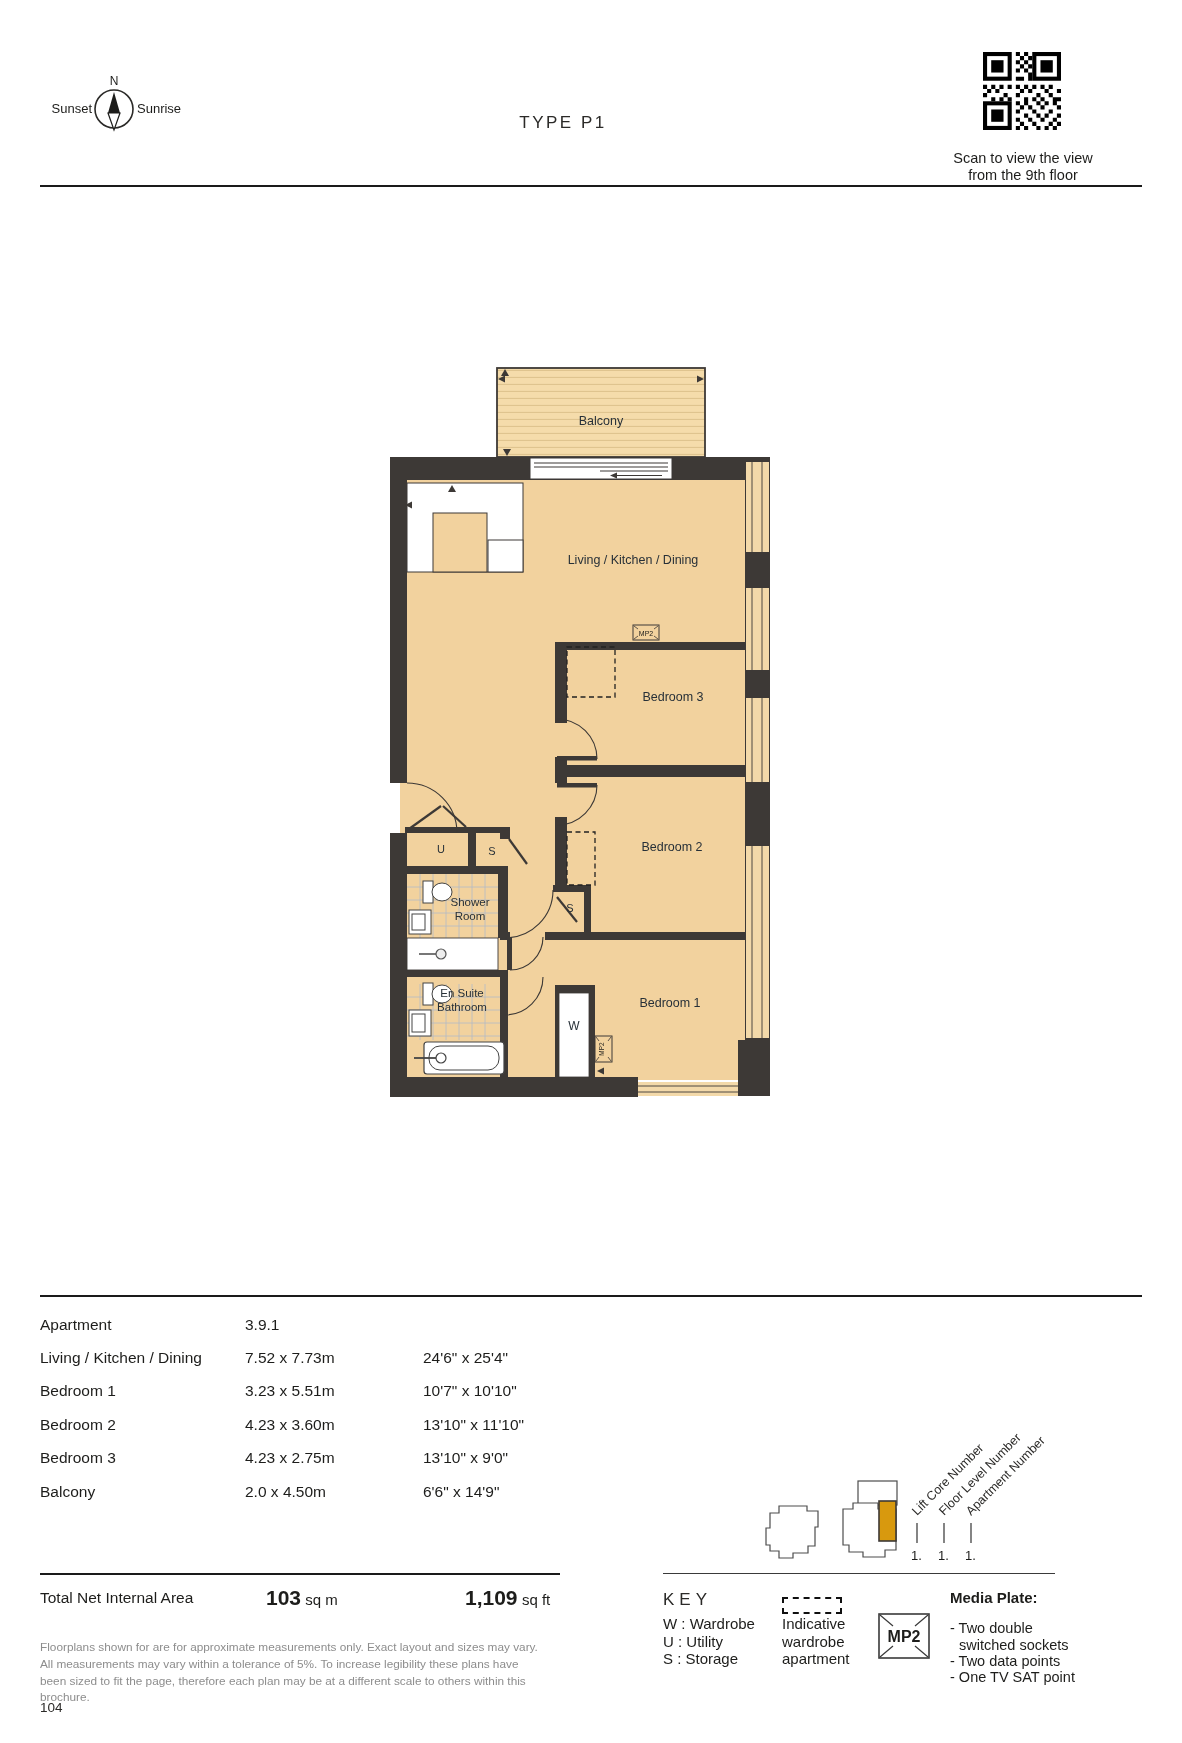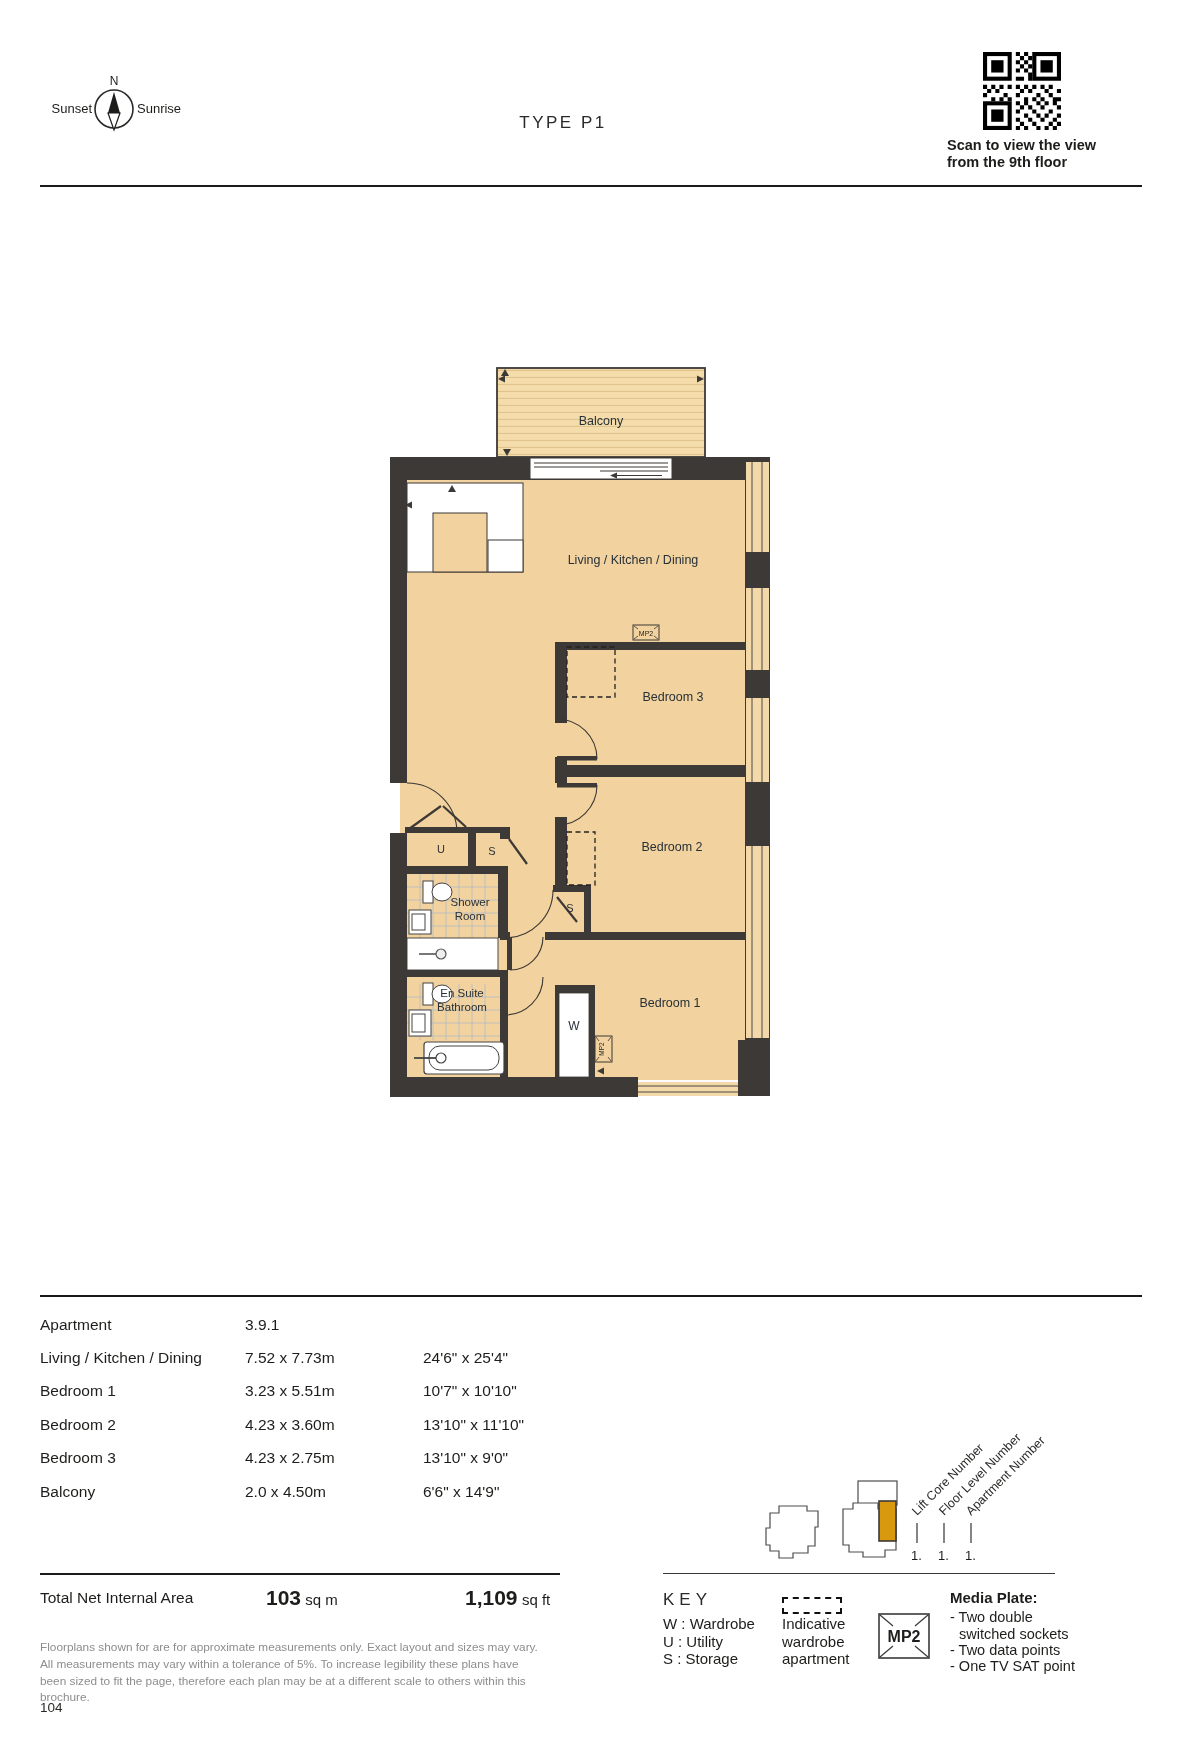--- a/index.html
+++ b/index.html
@@ -4,21 +4,21 @@
 <style>
   html,body{margin:0;padding:0;background:#ffffff;}
   #page{position:relative;width:1182px;height:1743px;background:#fff;overflow:hidden;
         font-family:"Liberation Sans",sans-serif;color:#1d1d1b;}
   .abs{position:absolute;}
   
   .title{left:563px;top:48px;transform:translateX(-50%);font-family:"Liberation Serif",serif;
          font-size:42px;color:#D9A326;white-space:nowrap;letter-spacing:0.5px;}
   .subtitle{left:563px;top:113px;transform:translateX(-50%);font-size:17px;letter-spacing:2.5px;
             color:#2b2a28;white-space:nowrap;}
-  .qr-caption{left:947px;top:137px;width:152px;font-size:14.5px;font-weight:bold;
+  .qr-caption{left:947px;top:150px;width:152px;text-align:center;font-size:14.5px;font-weight:normal;
               color:#1d1d1b;line-height:16.5px;}
   .rule{height:1.5px;background:#1a1a1a;}
   
   .dim-table{left:40px;top:1308px;width:530px;}
   .dim-row{display:grid;grid-template-columns:205px 178px 1fr;height:33.4px;align-items:center;
            font-size:15.5px;}
   .dim-divider{left:40px;top:1573px;width:520px;height:1.5px;background:#1a1a1a;}
   .total-row{left:40px;top:1581px;width:530px;display:grid;grid-template-columns:205px 178px 1fr;
              align-items:center;height:34px;font-size:15.5px;gap:21px;}
   .big-num{font-size:21px;font-weight:bold;}
@@ -26,21 +26,21 @@
   .disclaimer{left:40px;top:1639px;width:505px;font-size:11.8px;line-height:1.42;color:#8d8d8d;}
   .page-num{left:40px;top:1700px;font-size:13.5px;color:#2b2a28;}
   
   .key-divider{left:663px;top:1573px;width:392px;height:1.3px;background:#3a3a3a;}
   .key-head{left:663px;top:1590px;font-size:17px;letter-spacing:5px;color:#2b2a28;text-align:center;}
   .key-items{left:663px;top:1615px;font-size:15px;line-height:17.6px;color:#1d1d1b;}
   .dash-box{left:782px;top:1597px;width:56px;height:13px;border:2.2px dashed #101010;}
   .ward-note{left:782px;top:1615px;font-size:15px;line-height:17.6px;color:#1d1d1b;}
   .mp2-box{left:878px;top:1613px;width:52px;height:46px;}
   .media-block{left:950px;top:1590px;font-size:14.5px;line-height:16.3px;color:#1d1d1b;}
-  .media-block .head{font-weight:bold;font-size:15px;margin-bottom:3px;}
+  .media-block .head{font-weight:bold;font-size:15px;margin-bottom:14px;}
   .media-block .indent{padding-left:9px;}
 </style>
 </head>
 <body>
 
 <div id="page">
 
   <svg class="abs" style="left:40px;top:63px" width="150" height="78" viewBox="40 63 150 78">
     <circle cx="114" cy="109" r="19" fill="none" stroke="#2b2a28" stroke-width="1.6"></circle>
     <path d="M114,92 L120,113 L108,113 Z" fill="#1d1d1b"></path>

